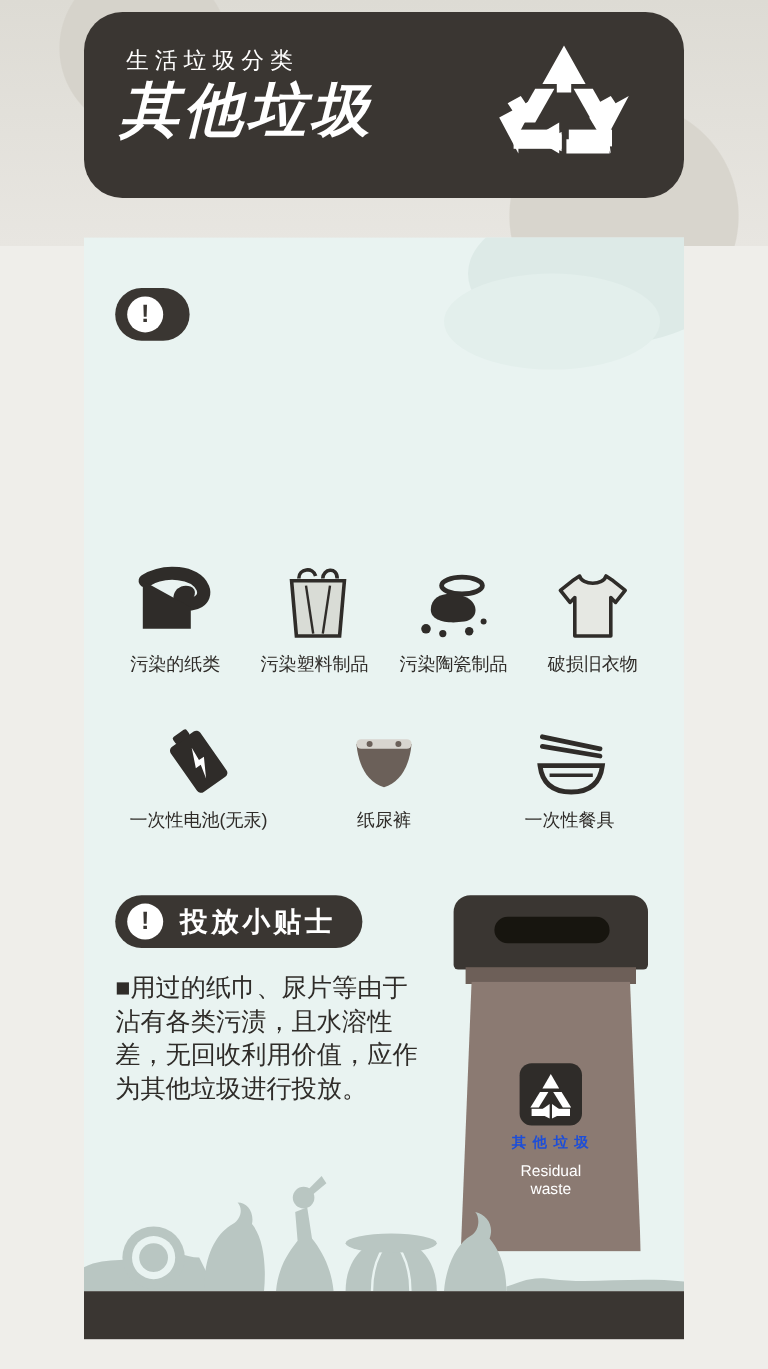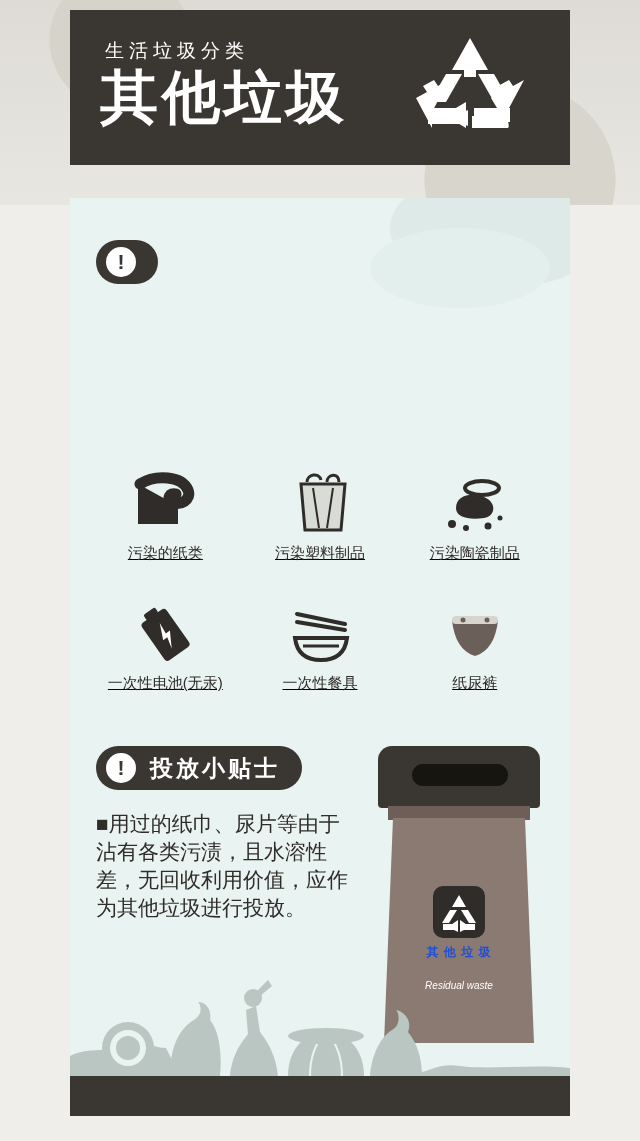--- a/index.html
+++ b/index.html
@@ -35,36 +35,38 @@
       radial-gradient(circle at 120px 40px, #d6d3cb 0 70px, transparent 71px),
       radial-gradient(circle at 520px 180px, #d8d5cd 0 95px, transparent 96px),
       linear-gradient(180deg,#dddbd4 0%, #e8e6e1 100%);
   }
   .header-bar {
     position: absolute;
     left: 70px; top: 10px;
     width: 500px; height: 155px;
     background: #3a3632;
     z-index: 3;
+    border-radius: 32px;
   }
   .header-sub {
     position: absolute;
     left: 35px; top: 28px;
     color: #ffffff;
     font-size: 19px;
     letter-spacing: 5px;
   }
   .header-title {
     position: absolute;
     left: 30px; top: 58px;
     color: #ffffff;
-    font-size: 58px;
+    font-size: 49px;
     font-weight: bold;
     letter-spacing: 4px;
     line-height: 1;
+    font-style: italic;
   }
   .recycle-logo {
     position: absolute;
     right: 40px; top: 20px;
     width: 120px; height: 115px;
   }
 
   
   .card {
     position: absolute;
@@ -128,21 +130,20 @@
     line-height: 27px;
     letter-spacing: 0.2px;
   }
 
   
   .icon-grid {
     position: absolute;
     left: 18px;
     width: 464px;
     display: flex;
-    text-decoration: underline;
   }
   .grid-1 { top: 270px; }
   .grid-2 { top: 400px; }
   .icon-cell {
     flex: 1 1 0;
     text-align: center;
   }
   .icon-art {
     height: 72px;
     position: relative;
@@ -214,23 +215,22 @@
   }
   .badge-cn {
     color: #1d4ed8;
     font-size: 12px;
     font-weight: bold;
     letter-spacing: 1px;
     margin-top: 6px;
   }
   .badge-en {
     color: #ffffff;
-    font-size: 10px;
-    margin-top: 19px;
-    font-style: italic;
+    font-size: 13px;
+    margin-top: 7px;
   }
 
   
   .silhouette {
     position: absolute;
     left: 0; bottom: 0;
     width: 500px; height: 140px;
   }
   .footer-bar {
     position: absolute;
@@ -320,59 +320,67 @@
             <path d="M26 40 C26 26, 44 24, 56 30 C66 35, 66 48, 54 50 C40 52, 26 50, 26 40 Z" fill="#2f2c29"></path>
             <circle cx="22" cy="56" r="4" fill="#2f2c29"></circle>
             <circle cx="36" cy="60" r="3" fill="#2f2c29"></circle>
             <circle cx="58" cy="58" r="3.5" fill="#2f2c29"></circle>
             <circle cx="70" cy="50" r="2.5" fill="#2f2c29"></circle>
           </svg>
         </div>
         <div class="icon-label">污染陶瓷制品</div>
       </div>
 
+      <div class="icon-cell">
+        <div class="icon-art">
+          <svg viewBox="0 0 90 72" width="90" height="72" style="margin:0 auto;">
+            <path d="M34 12 L28 16 L18 24 L26 34 L30 30 L30 62 L60 62 L60 30 L64 34 L72 24 L62 16 L56 12 C54 20, 36 20, 34 12 Z" fill="#e6e8e3" stroke="#2f2c29" stroke-width="3" stroke-linejoin="round"></path>
+          </svg>
+        </div>
+        <div class="icon-label">破损旧衣物</div>
+      </div>
     </div>
 
     <div class="icon-grid grid-2">
 
       <div class="icon-cell">
         <div class="icon-art">
           <svg viewBox="0 0 90 72" width="90" height="72" style="margin:0 auto;">
             <g transform="rotate(-35 45 36)">
               <rect x="30" y="14" width="30" height="46" rx="4" fill="#2f2c29"></rect>
               <rect x="38" y="8" width="14" height="7" rx="2" fill="#2f2c29"></rect>
               <path d="M47 24 L40 40 L45 40 L42 52 L51 36 L46 36 Z" fill="#ffffff"></path>
             </g>
           </svg>
         </div>
         <div class="icon-label">一次性电池(无汞)</div>
       </div>
 
       <div class="icon-cell">
         <div class="icon-art">
           <svg viewBox="0 0 90 72" width="90" height="72" style="margin:0 auto;">
+            <path d="M22 22 L68 22 C66 42, 58 54, 45 58 C32 54, 24 42, 22 22 Z" fill="#6b6059"></path>
+            <rect x="22" y="18" width="46" height="8" rx="4" fill="#d8d5cf"></rect>
+            <circle cx="33" cy="22" r="2.5" fill="#6b6059"></circle>
+            <circle cx="57" cy="22" r="2.5" fill="#6b6059"></circle>
+          </svg>
+        </div>
+        <div class="icon-label">纸尿裤</div>
+      </div>
+
+      <div class="icon-cell">
+        <div class="icon-art">
+          <svg viewBox="0 0 90 72" width="90" height="72" style="margin:0 auto;">
             <path d="M22 16 L70 26" stroke="#2f2c29" stroke-width="4" stroke-linecap="round"></path>
             <path d="M22 24 L70 32" stroke="#2f2c29" stroke-width="4" stroke-linecap="round"></path>
             <path d="M20 40 L72 40 C70 56, 60 62, 46 62 C32 62, 22 56, 20 40 Z" fill="none" stroke="#2f2c29" stroke-width="4"></path>
             <path d="M28 48 L64 48" stroke="#2f2c29" stroke-width="3"></path>
           </svg>
         </div>
         <div class="icon-label">一次性餐具</div>
-      </div>
-
-      <div class="icon-cell">
-        <div class="icon-art">
-          <svg viewBox="0 0 90 72" width="90" height="72" style="margin:0 auto;">
-            <path d="M22 22 L68 22 C66 42, 58 54, 45 58 C32 54, 24 42, 22 22 Z" fill="#6b6059"></path>
-            <rect x="22" y="18" width="46" height="8" rx="4" fill="#d8d5cf"></rect>
-            <circle cx="33" cy="22" r="2.5" fill="#6b6059"></circle>
-            <circle cx="57" cy="22" r="2.5" fill="#6b6059"></circle>
-          </svg>
-        </div>
-        <div class="icon-label">纸尿裤</div>
       </div>
 
     </div>
 
     <div class="section-head" style="left:26px; top:548px;">
       <div class="excl-icon">!</div>
       <div class="section-title">投放小贴士</div>
     </div>
 
     <div class="tips-text">

